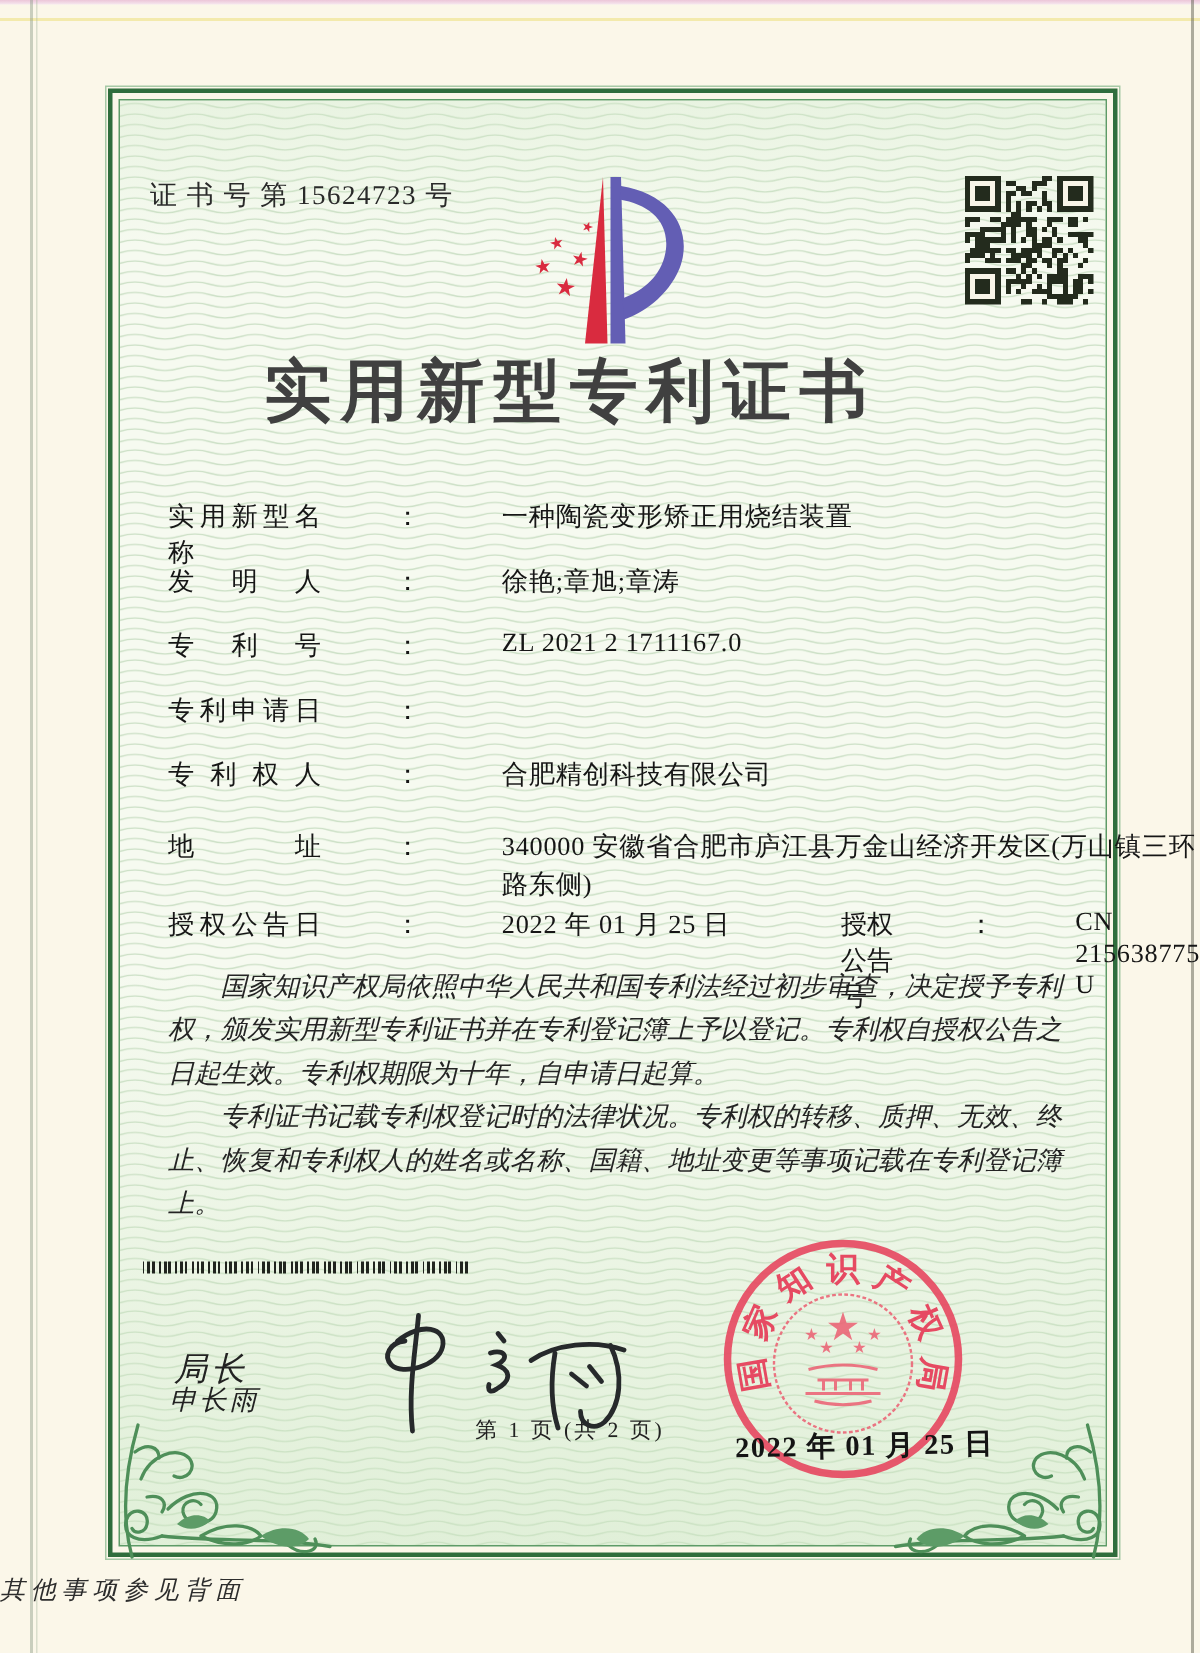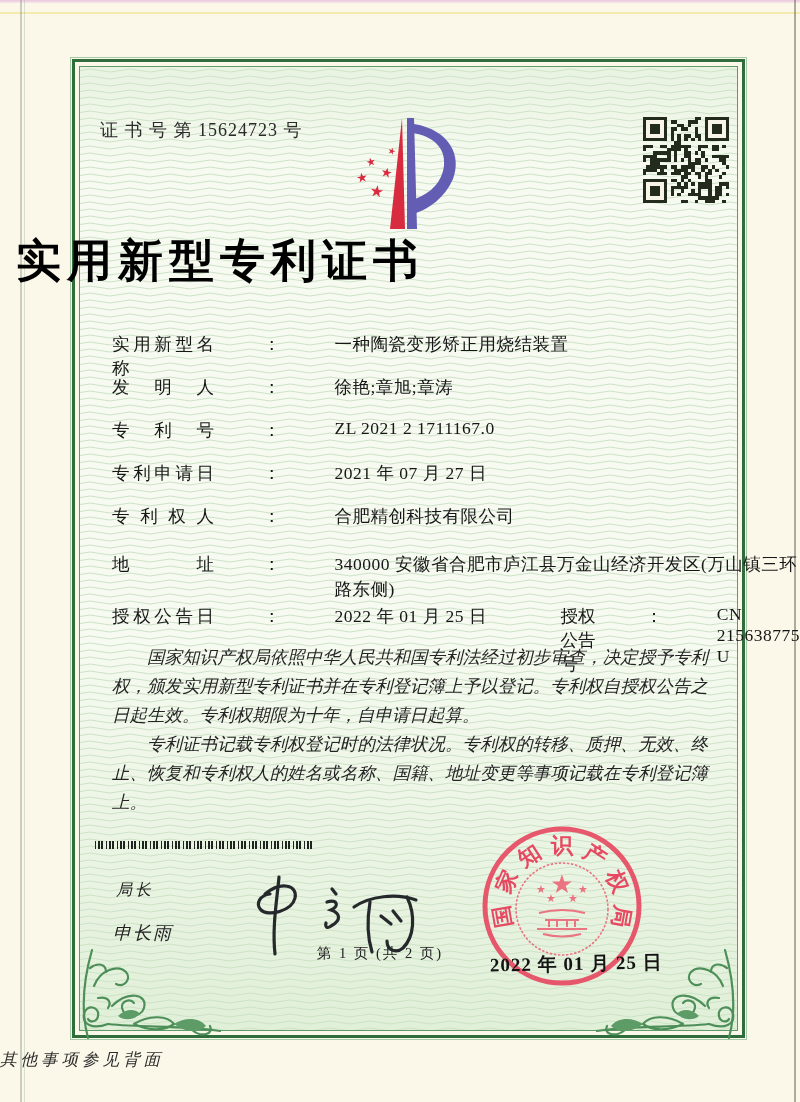--- a/index.html
+++ b/index.html
@@ -23,39 +23,39 @@
   .frame3{position:relative;width:100%;height:100%;box-sizing:border-box;
     border:1px solid #5e9b67;background:#f6faf0;overflow:hidden;}
   .guilloche{position:absolute;inset:0;width:100%;height:100%;}
   .tint{position:absolute;inset:0;
     background:linear-gradient(180deg,rgba(208,231,198,.35) 0%,rgba(208,231,198,0) 10%,
       rgba(208,231,198,0) 60%,rgba(203,229,193,.5) 100%);}
 
   .abs{position:absolute;z-index:2;}
 
   .cert-no{left:100px;top:118px;font-size:18px;letter-spacing:1px;color:#2a2a2a;}
-  .title{left:0;right:56px;top:231px;font-size:45px;font-weight:bold;
-    letter-spacing:6px;color:#000000;margin-left:16px;}
+  .title{left:0;right:56px;top:231px;text-align:center;font-size:45px;font-weight:bold;
+    letter-spacing:6px;color:#404040;margin-left:16px;}
 
   .f-row{left:112px;display:flex;align-items:flex-start;font-size:17.5px;color:#161616;gap:48px;}
   .f-label{display:inline-block;width:102px;text-align:justify;text-align-last:justify;flex:none;}
   .f-colon{flex:none;margin:0 6px 0 1px;}
   .f-value{letter-spacing:.5px;}
   .f-value.addr{width:472px;line-height:25px;}
   .f-value.w1{width:178px;flex:none;}
 
   .paras{left:112px;top:643px;width:596px;font-size:17.5px;line-height:29px;
     text-align:justify;color:#242424;font-style:italic;}
   .paras p{margin:0;text-indent:2em;}
 
   .barcode{left:95px;top:841px;width:218px;height:8px;
     background:repeating-linear-gradient(90deg,#20241e 0 1px,transparent 1px 3px,
       #20241e 3px 5px,transparent 5px 6px,#20241e 6px 8px,transparent 8px 11px);}
 
-  .officer-title{left:116px;top:880px;font-size:16px;letter-spacing:3px;font-style:italic;color:#222;}
+  .officer-title{left:116px;top:898px;font-size:22px;letter-spacing:3px;font-style:italic;color:#222;}
   .officer-name{left:113px;top:921px;font-size:18px;letter-spacing:2px;font-style:italic;color:#222;}
 
   .seal-date{left:490px;top:951px;font-size:19px;font-weight:bold;letter-spacing:1px;
     color:#141414;z-index:4;transform:rotate(-1deg);}
 
   .page-info{left:0;top:944px;width:760px;text-align:center;font-size:14.5px;
     letter-spacing:2px;color:#222;}
   .back-note{left:0;top:1049px;width:760px;text-align:left;font-size:16.5px;
     letter-spacing:4px;font-style:italic;color:#2d2d2d;}
 
@@ -342,21 +342,20 @@
     <span class="f-value">徐艳;章旭;章涛</span>
   </div>
   <div class="abs f-row" style="top:418px">
     <span class="f-label">专利号</span>
       <span class="f-colon">：</span>
     <span class="f-value">ZL 2021 2 1711167.0</span>
   </div>
   <div class="abs f-row" style="top:461px">
     <span class="f-label">专利申请日</span>
       <span class="f-colon">：</span>
-    <span class="f-value">2021 年 07 月 27 日</span>
   </div>
   <div class="abs f-row" style="top:504px">
     <span class="f-label">专利权人</span>
       <span class="f-colon">：</span>
     <span class="f-value">合肥精创科技有限公司</span>
   </div>
   <div class="abs f-row" style="top:552px">
     <span class="f-label">地址</span>
       <span class="f-colon">：</span>
     <span class="f-value addr">340000 安徽省合肥市庐江县万金山经济开发区(万山镇三环路东侧)</span>

